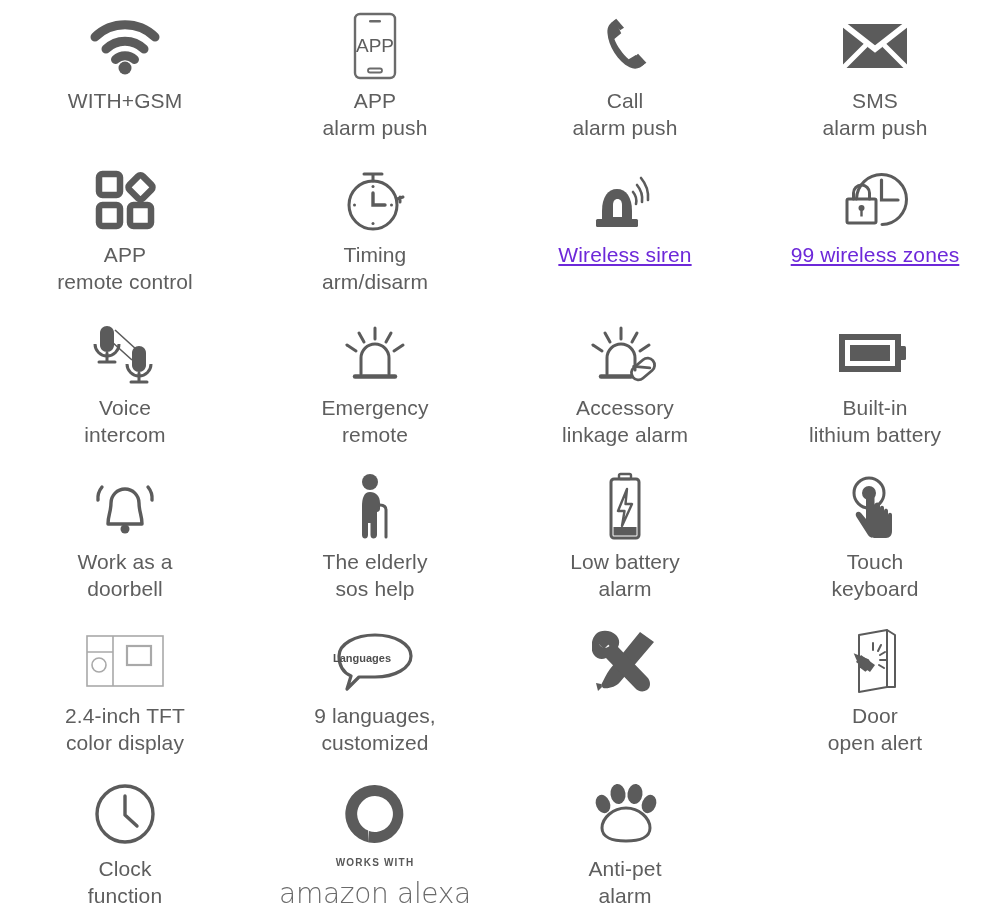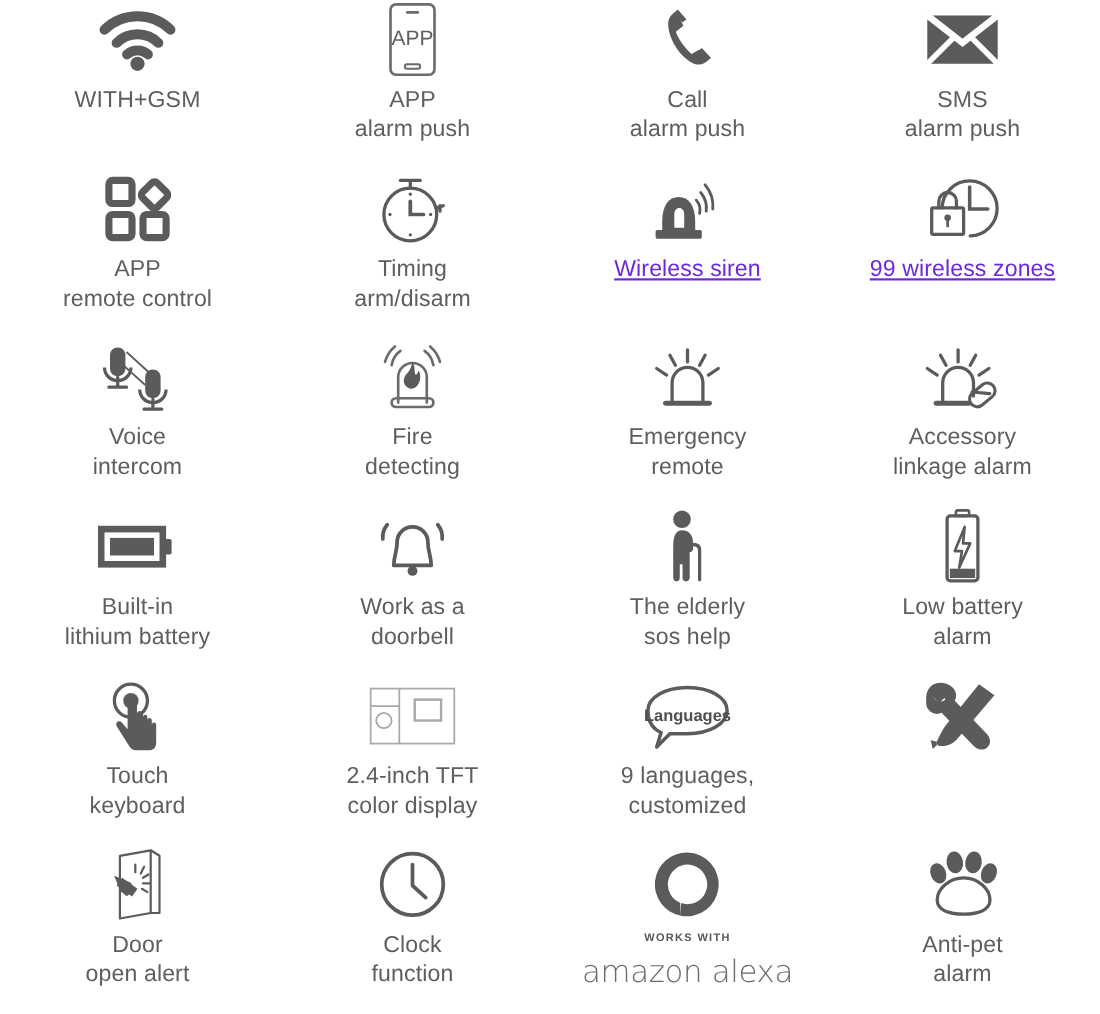--- a/index.html
+++ b/index.html
@@ -21,21 +21,21 @@
     display: grid;
     grid-template-columns: repeat(4, 1fr);
     grid-template-rows: repeat(6, 1fr);
     box-sizing: border-box;
   }
   .feature-cell {
     display: flex;
     flex-direction: column;
     align-items: center;
     justify-content: flex-start;
-    padding-top: 0;
+    padding-top: 10px;
     box-sizing: border-box;
   }
   .icon-box {
     height: 72px;
     width: 100%;
     display: flex;
     align-items: center;
     justify-content: center;
   }
   .icon-box svg {
@@ -85,22 +85,22 @@
     text-align: center;
     font-size: 19px;
     color: #5e5e5e;
     font-family: "Liberation Sans", sans-serif;
   }
   .lang-wrap { position: relative; }
   .lang-text {
     position: absolute;
     left: 0; right: 0;
     top: 21px;
-    text-align: center;
-    font-size: 15px;
+    text-align: left;
+    font-size: 11px;
     font-weight: bold;
     color: #4e4e4e;
     font-family: "Liberation Sans", sans-serif;
   }
 </style>
 </head>
 <body>
 
 <div id="feature-grid">
 
@@ -238,37 +238,20 @@
         <path d="M52 26 C56 26 59 29 59 33 L59 45 C59 49 56 52 52 52 C48 52 45 49 45 45 L45 33 C45 29 48 26 52 26 Z" fill="#5b5b5b"></path>
         <path d="M40 44 A12 12 0 0 0 64 44" fill="none" stroke="#5b5b5b" stroke-width="3"></path>
         <path d="M52 53 L52 62 M44 62 L60 62" stroke="#5b5b5b" stroke-width="3" fill="none" stroke-linecap="round"></path>
         <path d="M28 10 L50 30 M25 22 L45 40" stroke="#5b5b5b" stroke-width="1.6" fill="none"></path>
       </svg>
     </div>
     <div class="feature-label">Voice
 intercom</div>
   </div>
 
-  <div class="feature-cell">
-    <div class="icon-box">
-      <svg width="66" height="66" viewBox="0 0 66 66">
-        <g fill="none" stroke="#6b6b6b" stroke-width="2.4" stroke-linecap="round">
-          <path d="M20 56 L20 33 A13 13 0 0 1 46 33 L46 56"></path>
-          <rect x="14" y="52" width="38" height="8" rx="4"></rect>
-          <path d="M14 22 A20 20 0 0 1 22 9"></path>
-          <path d="M8 19 A28 28 0 0 1 17 5"></path>
-          <path d="M52 22 A20 20 0 0 0 44 9"></path>
-          <path d="M58 19 A28 28 0 0 0 49 5"></path>
-        </g>
-        <path d="M33 19 C36 24 34 27 36 31 C38 29 38.5 26.5 38.5 26.5 C41 31 40.5 37 37 41 C34 44.5 29 44 26.5 40.5 C24 37 25 32.5 28 29.5 C31 26.5 32 23 33 19 Z" fill="#5b5b5b"></path>
-      </svg>
-    </div>
-    <div class="feature-label">Fire
-detecting</div>
-  </div>
 
   <div class="feature-cell">
     <div class="icon-box">
       <svg width="72" height="66" viewBox="0 0 72 66">
         <g fill="none" stroke="#5b5b5b" stroke-width="3" stroke-linecap="round">
           <path d="M22 54 L22 38 A14 14 0 0 1 50 38 L50 54"></path>
           <path d="M16 56.5 L56 56.5" stroke-width="4.5"></path>
           <path d="M36 8 L36 19"></path>
           <path d="M20 13 L25 22"></path>
           <path d="M52 13 L47 22"></path>

